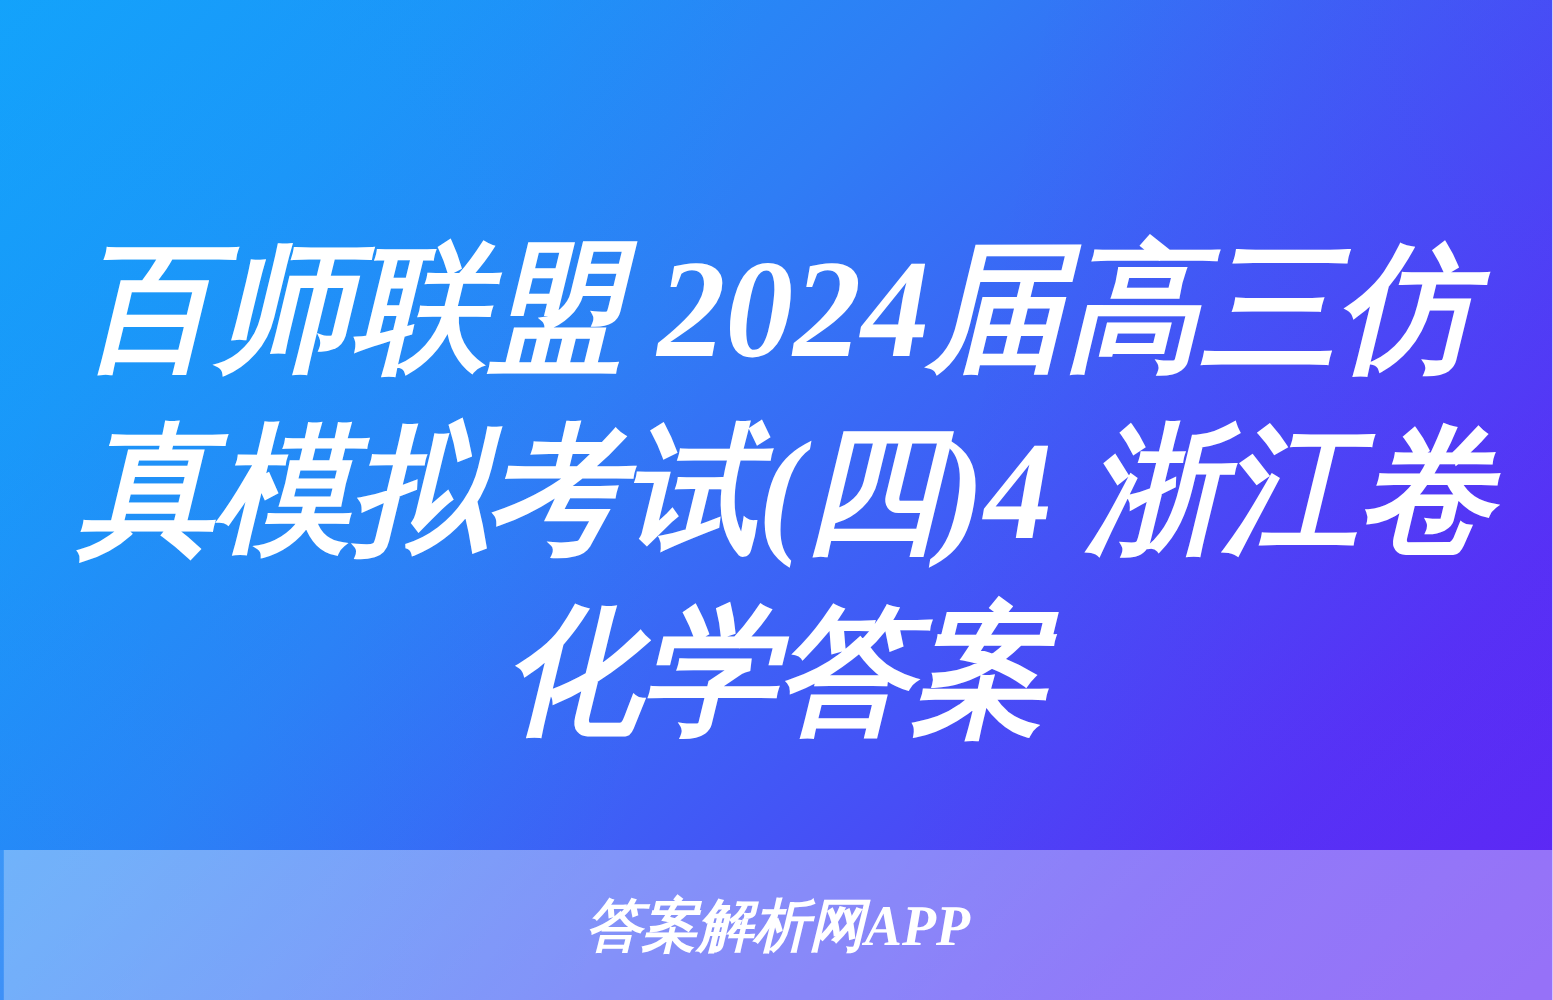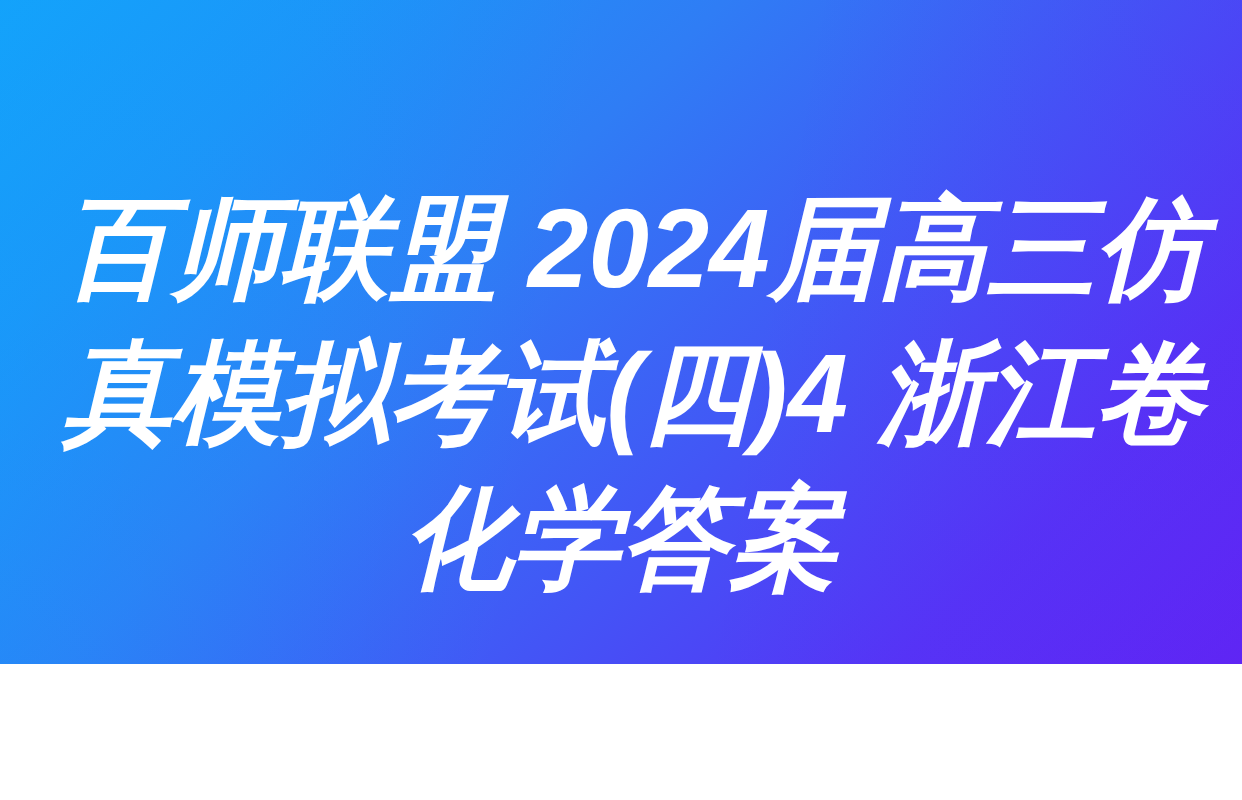--- a/index.html
+++ b/index.html
@@ -4,23 +4,23 @@
 <style>
   html, body {
     margin: 0;
     padding: 0;
     background: #ffffff;
   }
 
   #card {
     position: relative;
     width: 1242px;
-    height: 664px;
+    height: 800px;
     overflow: hidden;
-    font-family: Liberation Sans, sans-serif;
+    font-family: Liberation Serif, serif;
     
     background:
       linear-gradient(135deg,
         #16a0fa 0%,
         #1e93f8 18%,
         #2f7df5 38%,
         #4355f6 62%,
         #5535f6 82%,
         #5f27f4 100%);
   }
@@ -108,14 +108,17 @@
 <div id="card">
 
   <div class="title-block">
     <span class="title-line">百师联盟 2024届高三仿</span>
     <span class="title-line">真模拟考试(四)4 浙江卷</span>
     <span class="title-line">化学答案</span>
   </div>
 
   <div class="footer-edge"></div>
 
+  <div class="footer-band">
+    <span class="footer-text">答案解析网APP</span>
+  </div>
 
 </div>
 
 </body></html>

